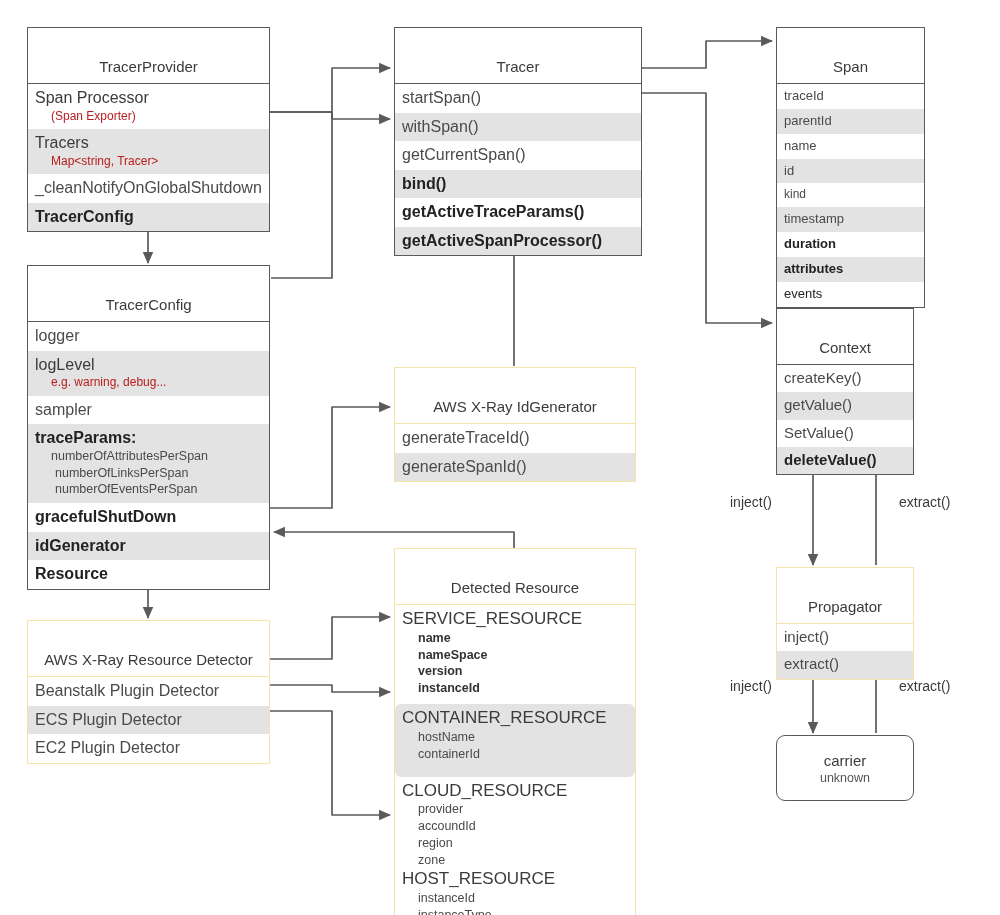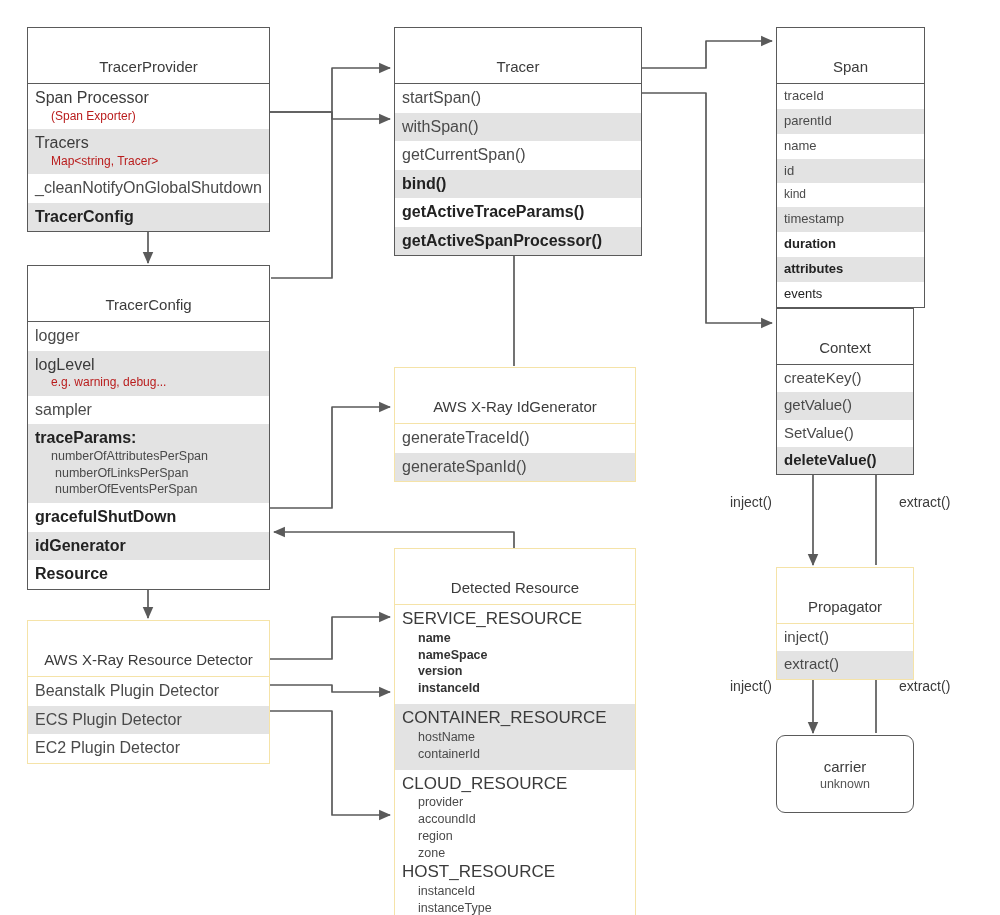--- a/index.html
+++ b/index.html
@@ -230,21 +230,21 @@
 
   <div class="uml accent" style="left:394px; top:548px; width:242px;">
     <div class="hdr">Detected Resource</div>
     <div class="row" style="padding-bottom:7px;">
       <span class="big" style="font-size:17px;">SERVICE_RESOURCE</span>
       <span class="item b">name</span>
       <span class="item b">nameSpace</span>
       <span class="item b">version</span>
       <span class="item b">instanceId</span>
     </div>
-    <div class="row alt" style="padding-bottom:7px;">
+    <div class="row alt" style="padding-bottom:14px;border-radius:6px;">
       <span class="big" style="font-size:17px;">CONTAINER_RESOURCE</span>
       <span class="item">hostName</span>
       <span class="item">containerId</span>
     </div>
     <div class="row" style="padding-bottom:0;">
       <span class="big" style="font-size:17px;">CLOUD_RESOURCE</span>
       <span class="item">provider</span>
       <span class="item">accoundId</span>
       <span class="item">region</span>
       <span class="item">zone</span>
@@ -257,21 +257,21 @@
       <span class="item">hostName</span>
     </div>
   </div>
 
   <div class="uml accent" style="left:776px; top:567px; width:138px;">
     <div class="hdr">Propagator</div>
     <div class="row">inject()</div>
     <div class="row alt">extract()</div>
   </div>
 
-  <div class="plain" style="left:776px; top:735px; width:138px; height:78px;">
+  <div class="plain" style="left:776px; top:735px; width:138px; height:66px;">
     <div>carrier</div>
     <div class="sub2">unknown</div>
   </div>
 
   <div class="edge-label" style="left:730px; top:494px;">inject()</div>
   <div class="edge-label" style="left:899px; top:494px;">extract()</div>
   <div class="edge-label" style="left:730px; top:678px;">inject()</div>
   <div class="edge-label" style="left:899px; top:678px;">extract()</div>
 
 </div>

